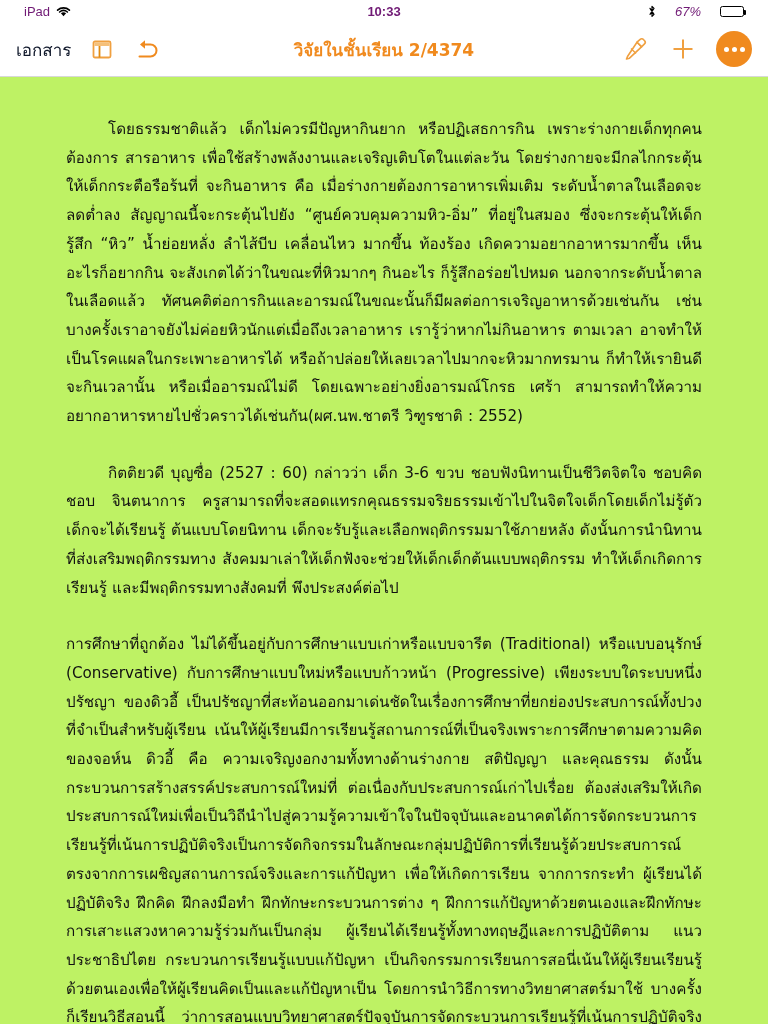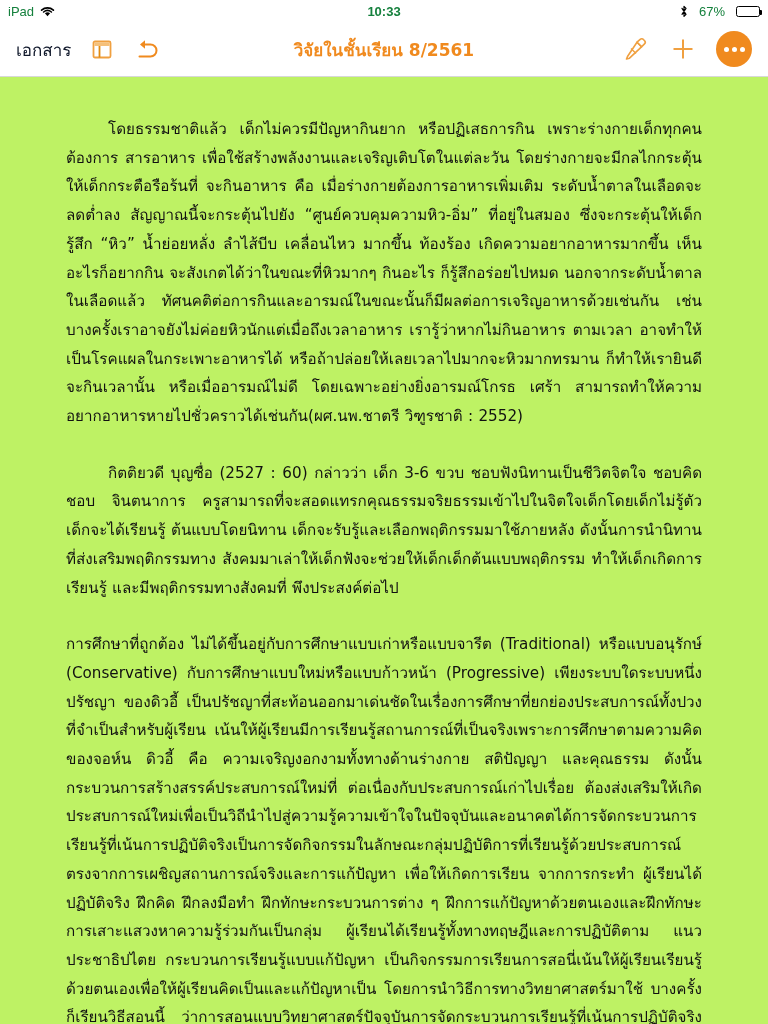--- a/index.html
+++ b/index.html
@@ -7,28 +7,28 @@
     width:768px; height:1024px;
     background:#ffffff;
     font-family:"DejaVu Sans", sans-serif;
     overflow:hidden;
   }
 
   
   .status-bar{
     height:22px; width:100%;
     display:flex; align-items:center;
-    padding:0 8px;
-    font-size:13px; color:#15803d;
+    padding:0 24px;
+    font-size:13px; color:#701a75;
     font-family:"Liberation Sans", sans-serif;
     position:relative;
     background:#fff;
   }
   .status-left{ display:flex; align-items:center; gap:6px; }
-  .status-right{ display:flex; align-items:center; gap:11px; margin-left:auto; }
+  .status-right{ display:flex; align-items:center; gap:19px; margin-left:auto;font-style:italic; }
   .status-center{
     position:absolute; left:0; right:0; top:0; bottom:0;
     display:flex; align-items:center; justify-content:center;
     font-weight:bold; font-size:13px; pointer-events:none;
   }
   .device-name{ font-size:13px; letter-spacing:0; }
   .wifi-icon{ display:inline-block; line-height:0; }
   .bt-icon{ display:inline-block; line-height:0; }
   .battery-pct{ font-size:13px; }
   .battery-shell{
@@ -145,21 +145,21 @@
 
     <span class="icon-btn">
       <svg width="30" height="26" viewBox="0 0 30 26">
         <path d="M9.5 8.5 H17.5 A6 6 0 0 1 17.5 20.5 H6.5" stroke="#F08A1E" stroke-width="2" fill="none" stroke-linecap="round"></path>
         <path d="M12 4.2 L7 8.6 L12 12.8 Z" fill="#F08A1E"></path>
       </svg>
     </span>
   </div>
 
   <div class="tb-title">
-    <span>วิจัยในชั้นเรียน 8/2561</span>
+    <span>วิจัยในชั้นเรียน 2/4374</span>
   </div>
 
   <div class="tb-right">
     <span class="icon-btn">
       <svg width="28" height="28" viewBox="0 0 28 28">
         <path d="M5.5 21.5 L4.5 24 L7.5 23.2 L19.5 11.8 L15 7.2 Z" fill="none" stroke="#F0A040" stroke-width="1.6" stroke-linejoin="round"></path>
         <path d="M15 7.2 L18.2 4.3 A2.2 2.2 0 0 1 21.4 4.5 L22.6 5.8 A2.2 2.2 0 0 1 22.5 8.9 L19.5 11.8 Z" fill="none" stroke="#F0A040" stroke-width="1.6" stroke-linejoin="round"></path>
         <line x1="9" y1="13.5" x2="14" y2="18.5" stroke="#F0A040" stroke-width="1.4"></line>
       </svg>
     </span>

